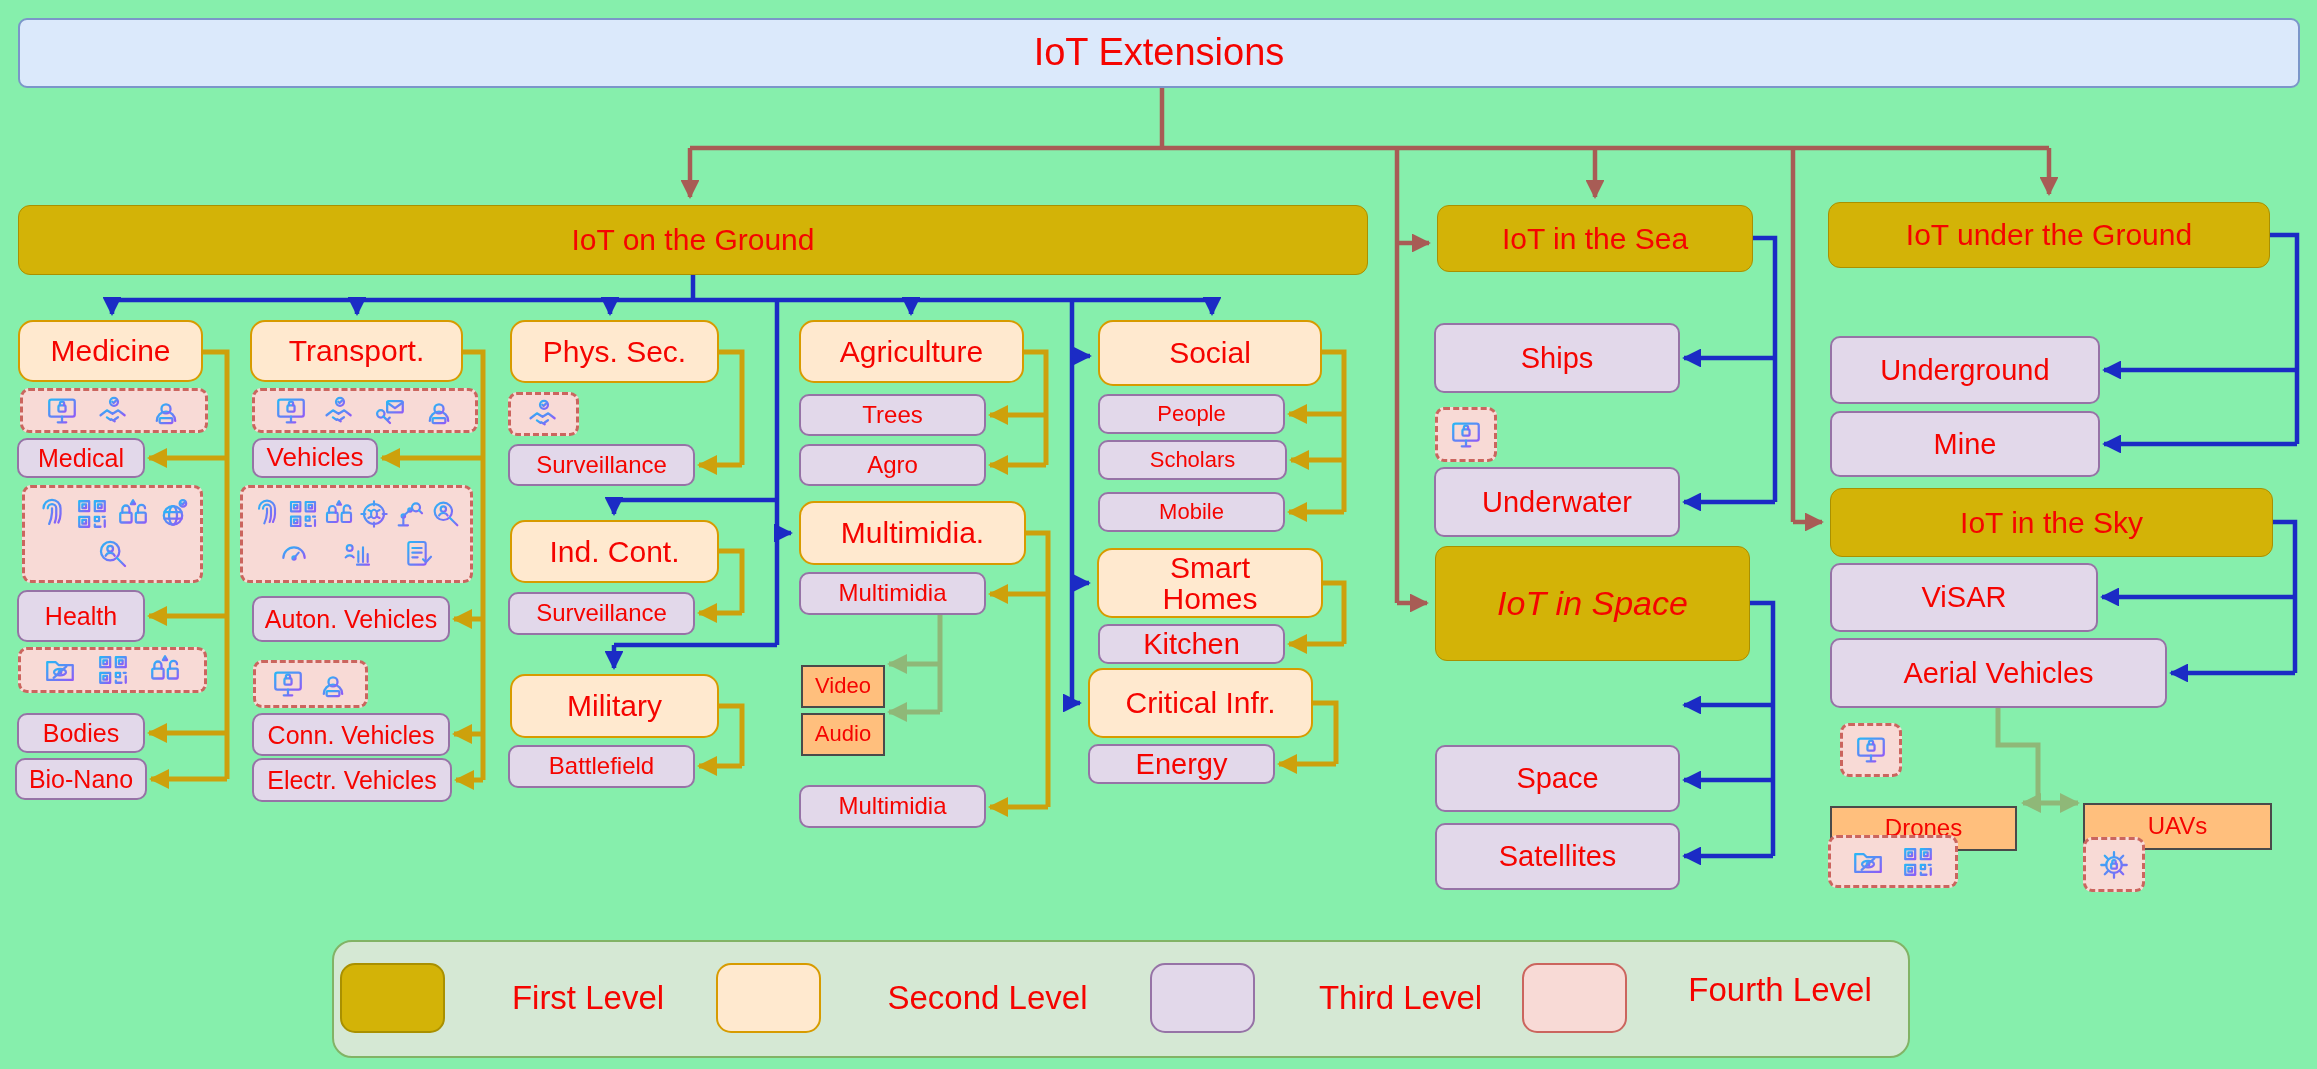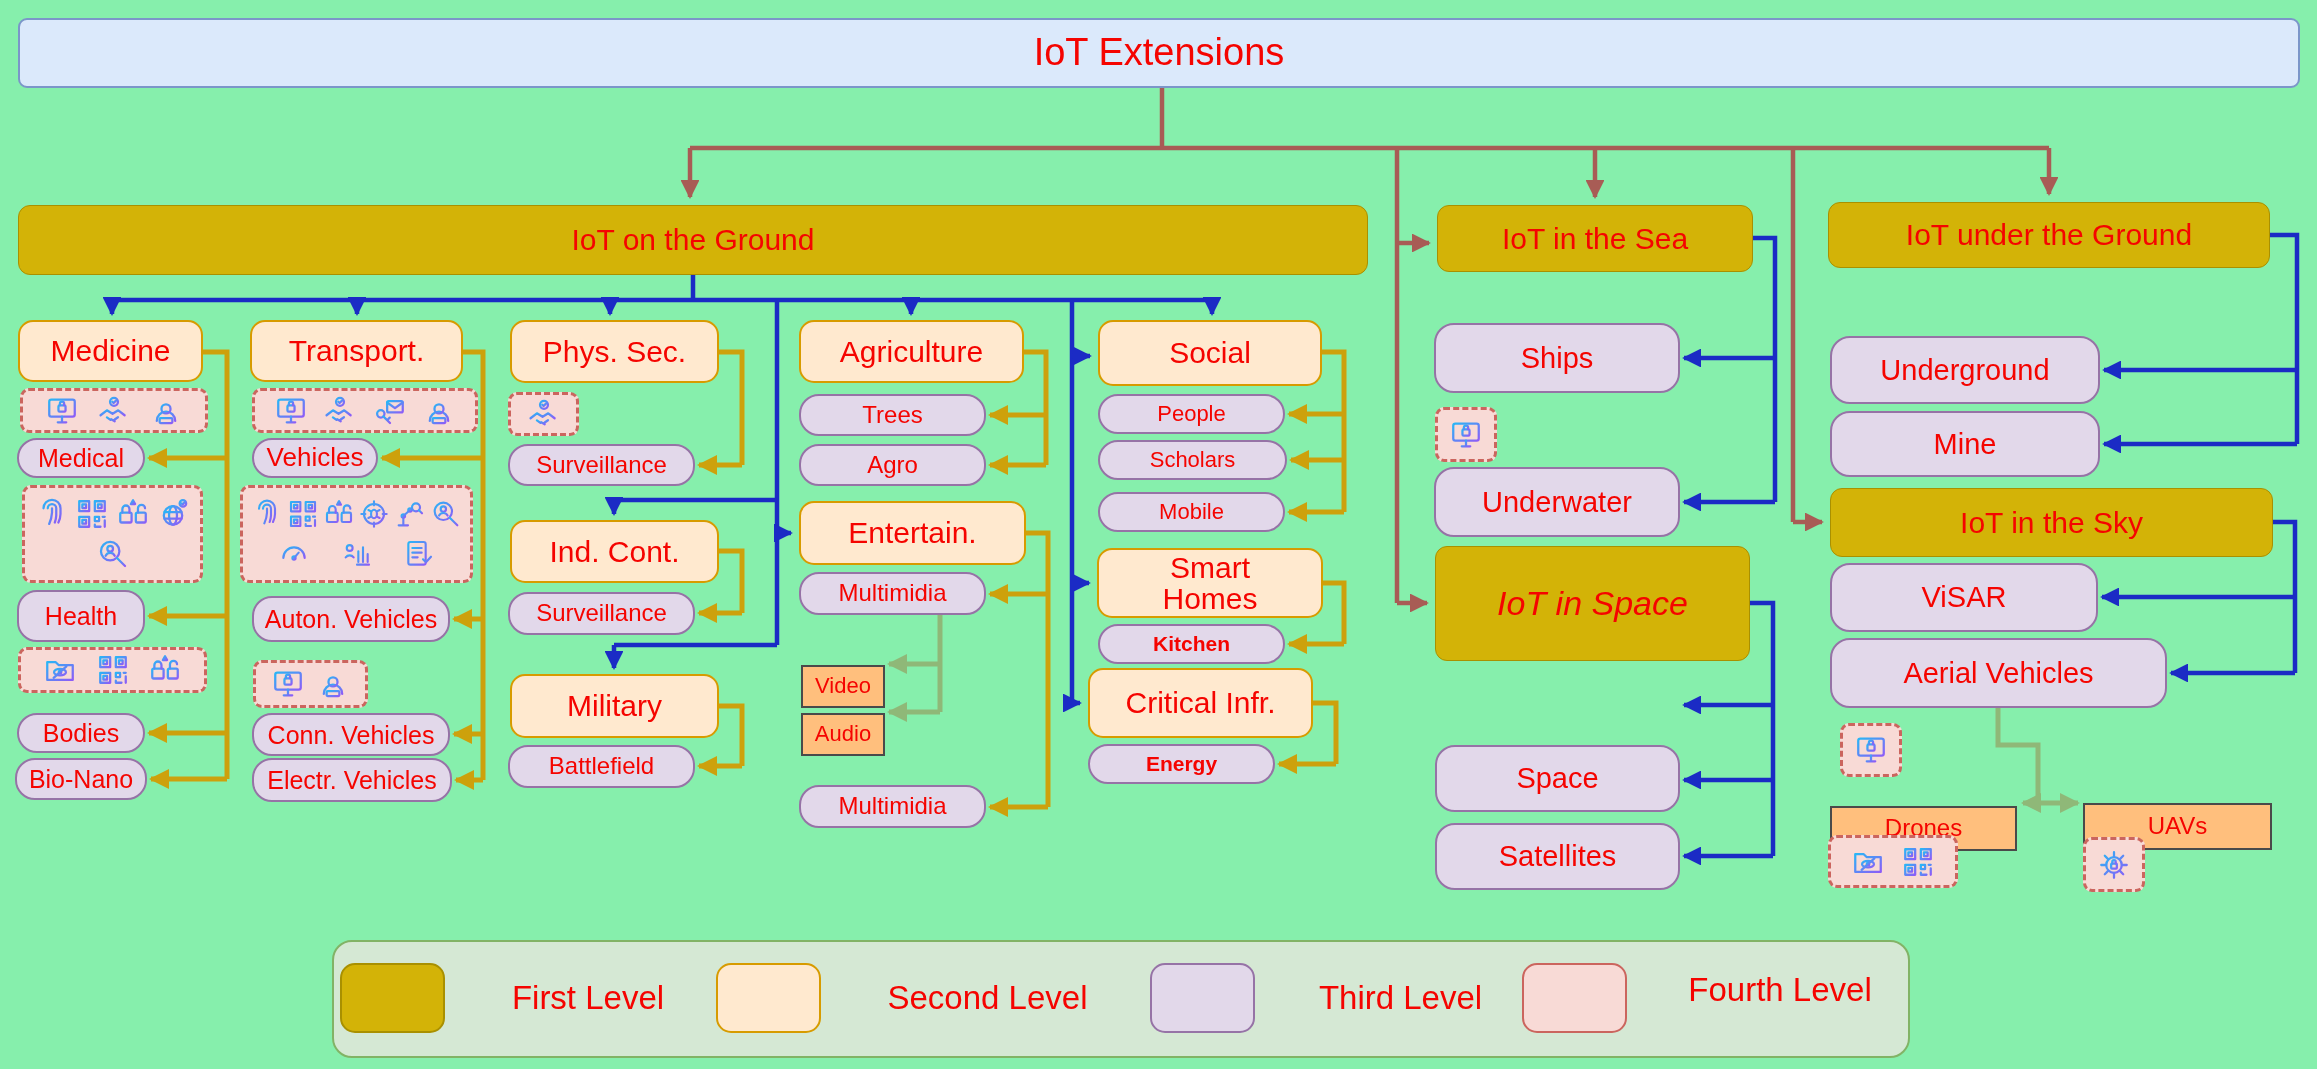--- a/index.html
+++ b/index.html
@@ -12,25 +12,25 @@
   .eg{stroke:var(--edge_gold);stroke-width:5px;}
   .en{stroke:var(--edge_green);stroke-width:5px;}
   .mf-b{fill:var(--edge_brown);} .mf-l{fill:var(--edge_blue);}
   .mf-g{fill:var(--edge_gold);} .mf-n{fill:var(--edge_green);}
   .node{position:absolute;display:flex;align-items:center;justify-content:center;
         text-align:center;color:var(--red_text);box-sizing:border-box;line-height:1.04;}
   .root{background:var(--title_fill);border:2px solid var(--title_border);border-radius:9px;font-size:38px;}
   .lv1{background:var(--gold);border:1px solid var(--gold_border);border-radius:12px;font-size:30px;}
   .lv1.xl{font-size:34px;font-style:italic;}
   .lv2{background:var(--peach);border:2px solid var(--peach_border);border-radius:15px;font-size:30px;}
-  .lv3{background:var(--purple);border:2px solid var(--purple_border);border-radius:20px;font-size:24px;}
+  .lv3{background:var(--purple);border:2px solid var(--purple_border);border-radius:10px;font-size:24px;}
   .lv3.big{font-size:29px;}
   .lv3.md{font-size:25px;}
   .acc{background:var(--orange_accent);border:2px solid var(--accent_border);border-radius:0;font-size:24px;margin-top:23px;}
-  .f22{font-size:22px;} .f23{font-size:21px;font-weight:bold;} .f24{font-size:24px;} .f25{font-size:25px;text-align:center;}
+  .f22{font-size:22px;} .f23{font-size:29px;} .f24{font-size:24px;} .f25{font-size:25px;text-align:center;}
   .f26{font-size:26px;} .f27{font-size:27px;}
   .sm3{font-size:22px;}
   .wrap{padding:0 20px;}
   .iconbox{position:absolute;background:var(--pink);border:3px dashed var(--pink_border);
            border-radius:9px;box-sizing:border-box;display:flex;align-items:center;
            justify-content:space-evenly;align-content:space-evenly;flex-wrap:wrap;padding:2px 4px;}
   .icon{width:34px;height:34px;flex:0 0 auto;}
   .ib-sm .icon{width:32px;height:32px;}
   .legend{position:absolute;background:var(--legend_fill);border:2.5px solid var(--legend_border);
           border-radius:20px;box-sizing:border-box;}
@@ -406,21 +406,21 @@
     </div>
   <div class="node lv3" style="left:508px;top:444px;width:187px;height:42px">Surveillance</div>
   <div class="node lv2" style="left:510px;top:520px;width:209px;height:63px">Ind. Cont.</div>
   <div class="node lv3" style="left:508px;top:592px;width:187px;height:43px">Surveillance</div>
   <div class="node lv2" style="left:510px;top:674px;width:209px;height:64px">Military</div>
   <div class="node lv3" style="left:508px;top:745px;width:187px;height:43px">Battlefield</div>
 
   <div class="node lv2" style="left:799px;top:320px;width:225px;height:63px">Agriculture</div>
   <div class="node lv3" style="left:799px;top:394px;width:187px;height:42px">Trees</div>
   <div class="node lv3" style="left:799px;top:444px;width:187px;height:42px">Agro</div>
-  <div class="node lv2" style="left:799px;top:501px;width:227px;height:64px">Entertain.</div>
+  <div class="node lv2" style="left:799px;top:501px;width:227px;height:64px">Multimidia.</div>
   <div class="node lv3" style="left:799px;top:572px;width:187px;height:43px">Multimidia</div>
   <div class="node acc f22" style="left:801px;top:642px;width:84px;height:43px">Video</div>
   <div class="node acc f22" style="left:801px;top:690px;width:84px;height:43px">Audio</div>
   <div class="node lv3" style="left:799px;top:785px;width:187px;height:43px">Multimidia</div>
 
   <div class="node lv2" style="left:1098px;top:320px;width:224px;height:66px">Social</div>
   <div class="node lv3 sm3" style="left:1098px;top:394px;width:187px;height:40px">People</div>
   <div class="node lv3 sm3" style="left:1098px;top:440px;width:189px;height:40px">Scholars</div>
   <div class="node lv3 sm3" style="left:1098px;top:492px;width:187px;height:40px">Mobile</div>
   <div class="node lv2 wrap" style="left:1097px;top:548px;width:226px;height:70px">Smart Homes</div>

